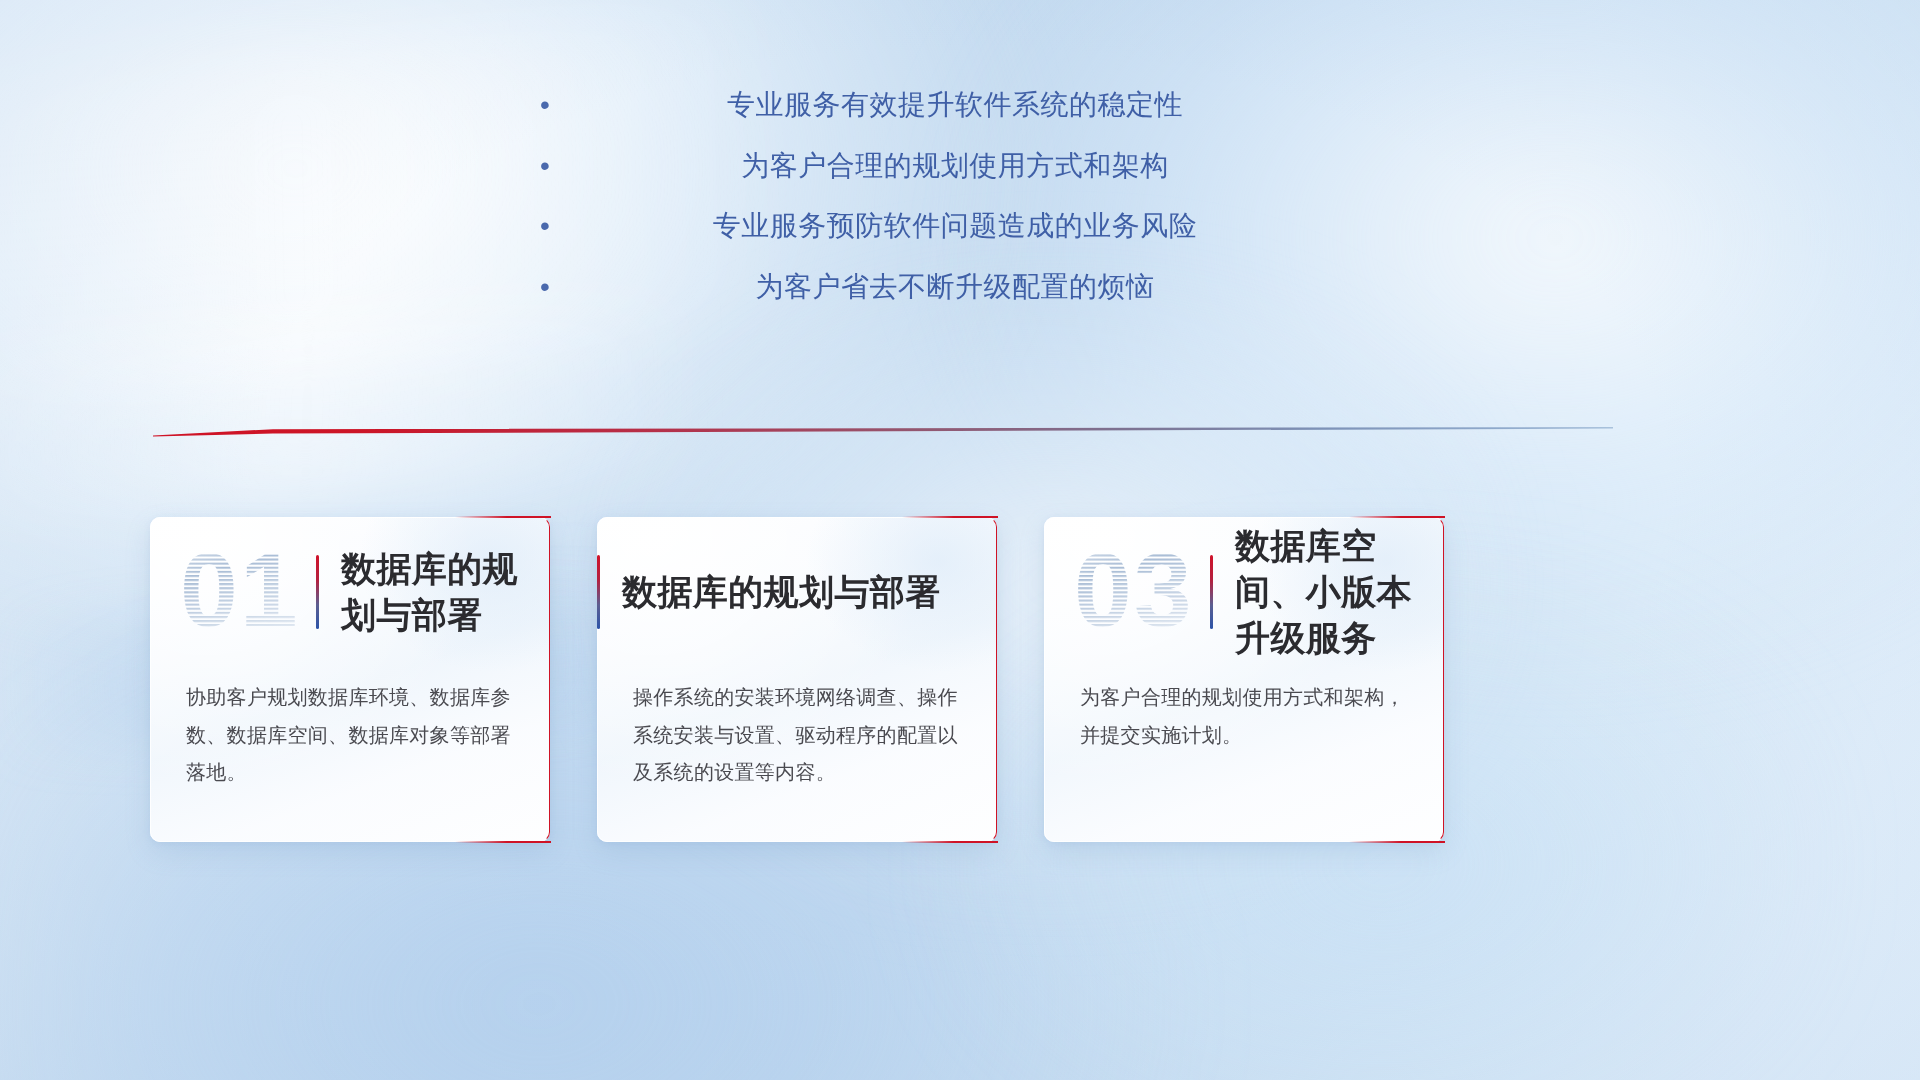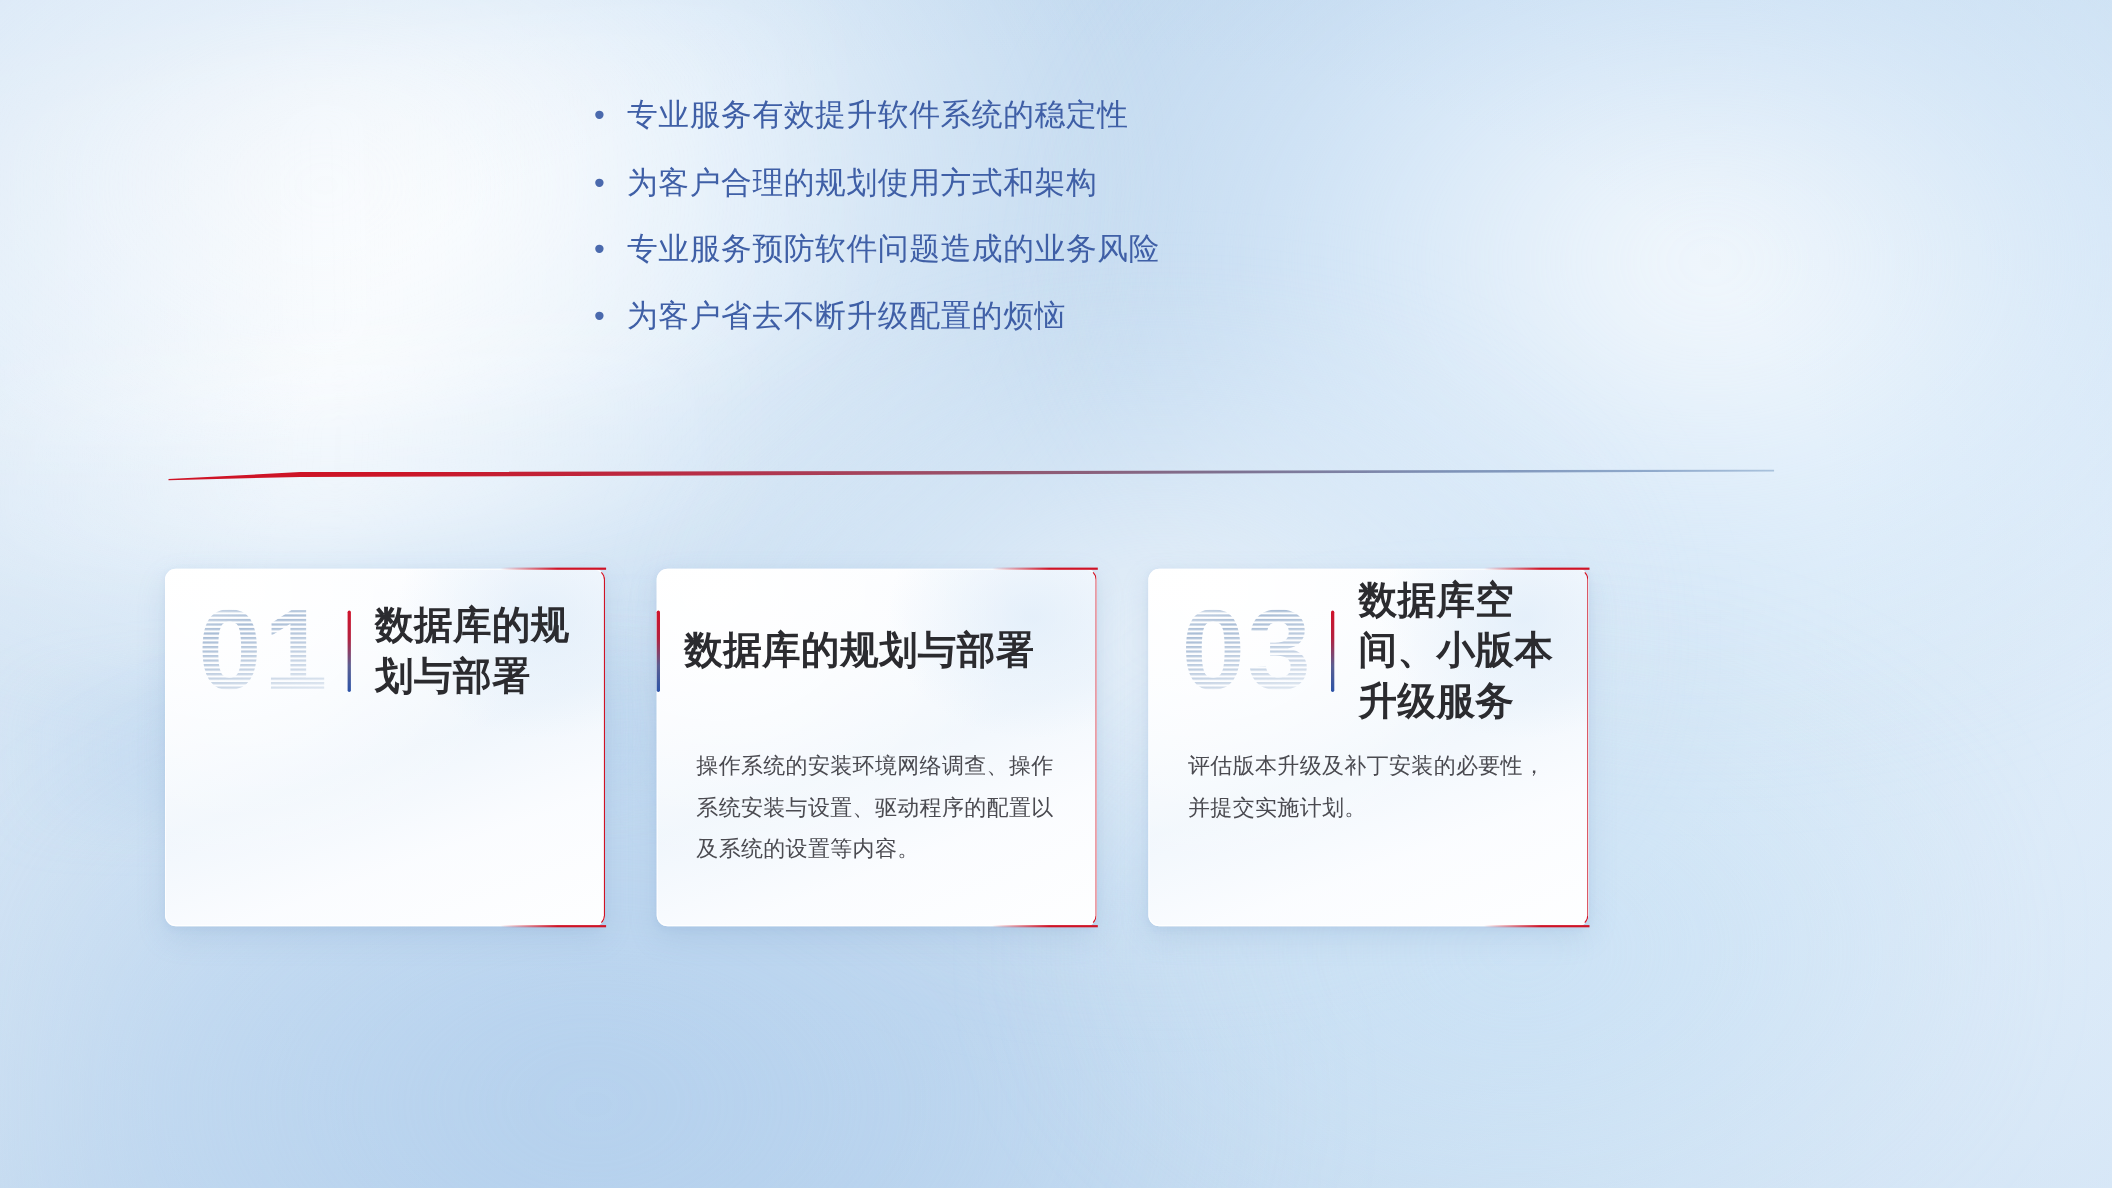--- a/index.html
+++ b/index.html
@@ -84,21 +84,21 @@
     line-height:1.38;
     letter-spacing:.5px;
     font-weight:400;
   }
   .bullet-dot{
     width:30px; flex:0 0 30px;
     text-align:left;
     font-size:28px; line-height:1.38;
     color:#4a69ad;
   }
-  .bullet-text{ flex:1 1 auto; }
+  .bullet-text{ flex:1 1 auto;text-align:center; }
 
   
   .divider{
     position:absolute; left:153px; top:424px; width:1460px; height:14px;
   }
 
   
   .cards{
     position:absolute; left:150px; top:517px;
     width:1620px; height:325px;
@@ -278,20 +278,21 @@
           </defs>
           <g mask="url(#m1)">
             <text x="2" y="88" font-family="'Liberation Sans',sans-serif" font-size="104" font-weight="700" letter-spacing="2" fill="url(#stripes1)">01</text>
           </g>
         </svg>
       </div>
       <div class="card-bar"></div>
       <div class="card-title">数据库的规划与部署</div>
     </div>
 
+    <div class="card-body">协助客户规划数据库环境、数据库参数、数据库空间、数据库对象等部署落地。</div>
   </div>
 
   <div class="card">
     <div class="card-inner">
       <div class="card-sheen"></div>
       <div class="card-tint"></div>
     </div>
     <div class="card-accent"></div>
 
     <div class="card-head">
@@ -328,16 +329,16 @@
           </defs>
           <g mask="url(#m3)">
             <text x="2" y="88" font-family="'Liberation Sans',sans-serif" font-size="104" font-weight="700" letter-spacing="2" fill="url(#stripes3)">03</text>
           </g>
         </svg>
       </div>
       <div class="card-bar"></div>
       <div class="card-title">数据库空间、小版本升级服务</div>
     </div>
 
-    <div class="card-body">评估版本升级及补丁安装的必要性，并提交实施计划。</div>
+    <div class="card-body">为客户合理的规划使用方式和架构，并提交实施计划。</div>
   </div>
 
 </div>
 
 </body></html>

